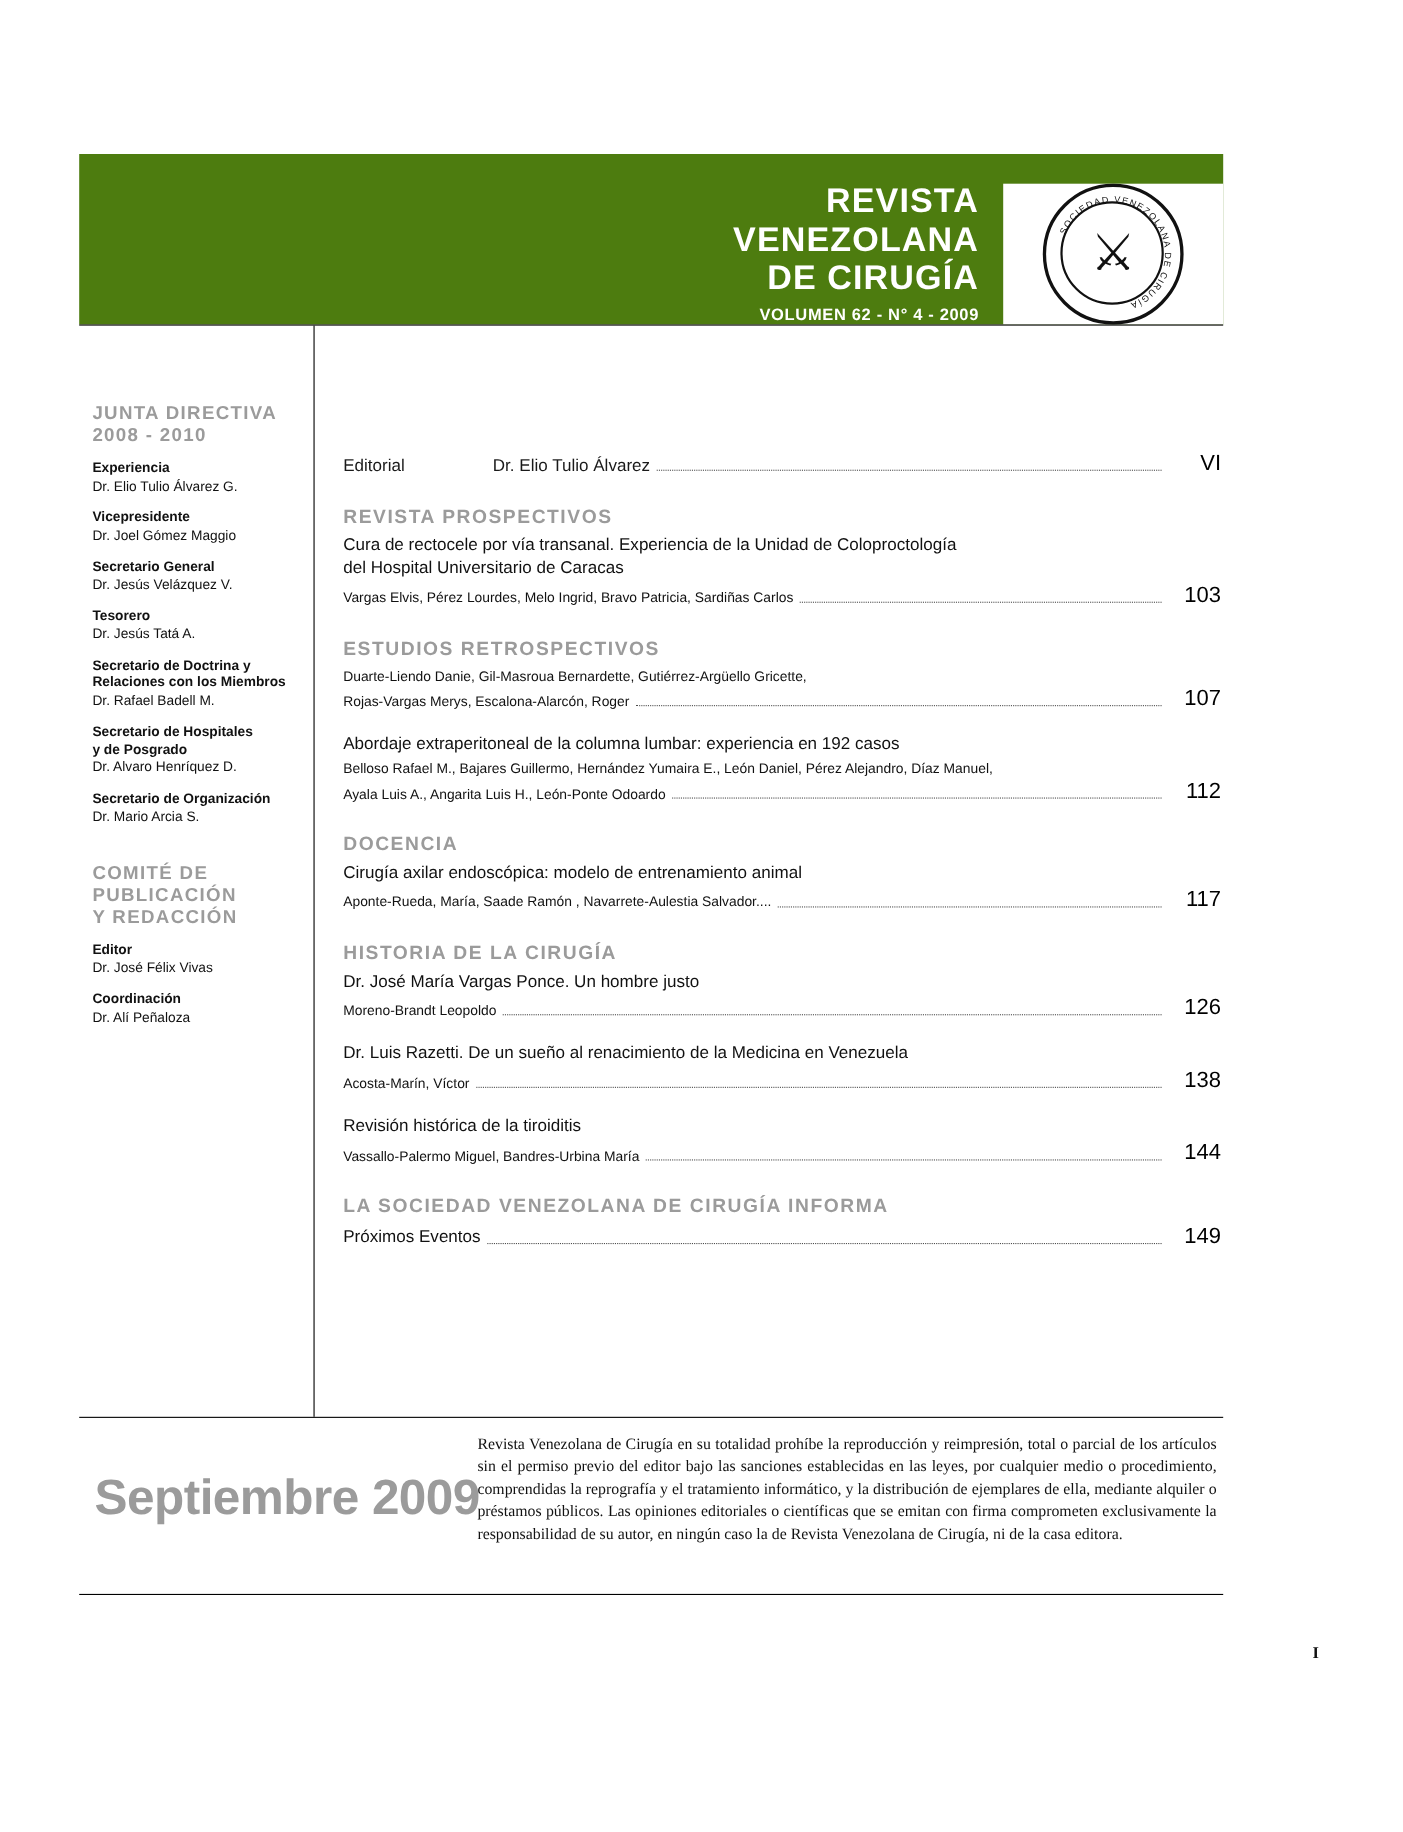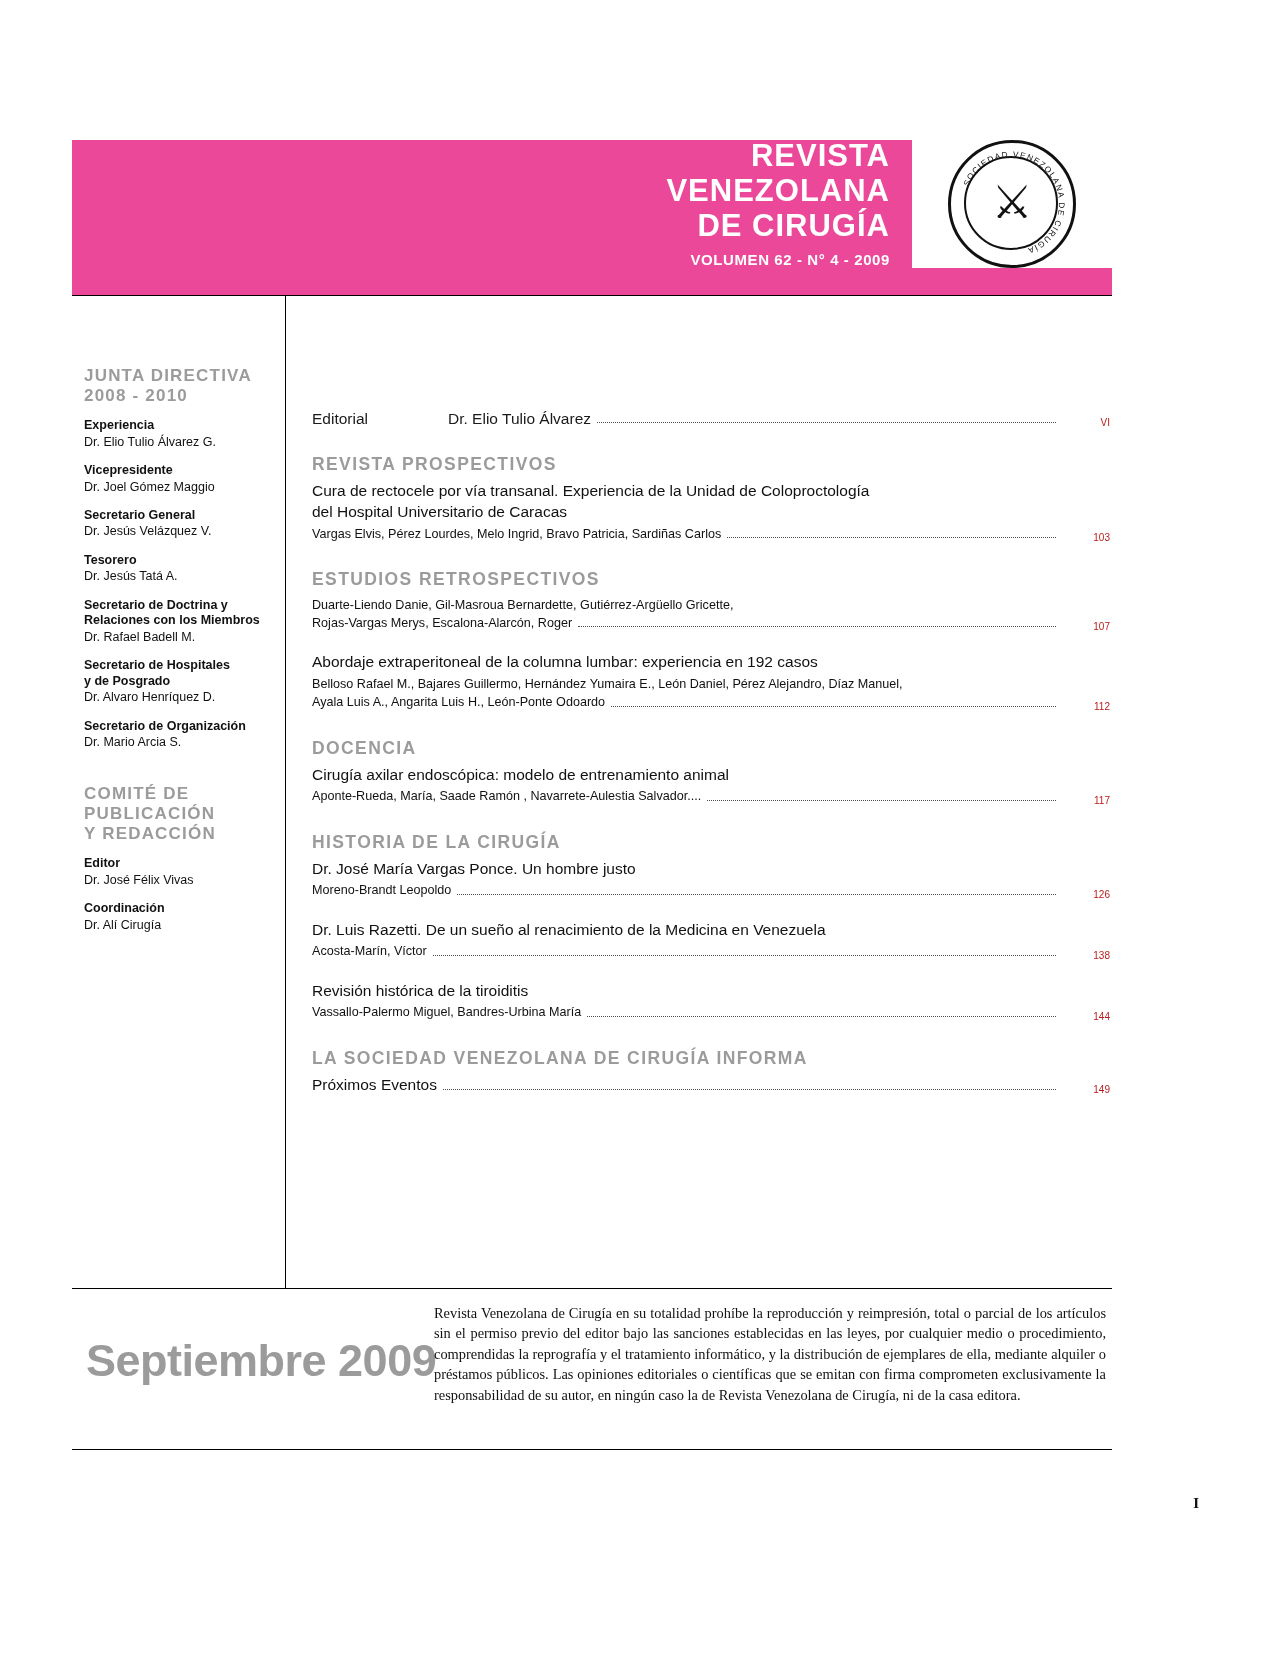--- a/index.html
+++ b/index.html
@@ -20,23 +20,23 @@
     width: 1275px;
     height: 1665px;
   }
   
   .masthead {
     position: absolute;
     left: 72px;
     top: 140px;
     width: 1040px;
     height: 155px;
-    background: #ec4899;
+    background: #4d7c0f;
     display: flex;
-    align-items: flex-start;
+    align-items: flex-end;
   }
   .masthead-titleblock {
     flex: 1;
     display: flex;
     flex-direction: column;
     align-items: flex-end;
     justify-content: center;
     padding-right: 22px;
     color: #ffffff;
   }
@@ -170,22 +170,22 @@
     color: #111;
     line-height: 1.45;
   }
   .leaders {
     flex: 1;
     border-bottom: 1.6px dotted #4d4d4d;
     margin: 0 8px 5px 6px;
     height: 1px;
   }
   .pagenum {
-    font-size: 10px;
-    color: #b91c1c;
+    font-size: 20px;
+    color: #000000;
     width: 46px;
     text-align: right;
     padding-right: 2px;
   }
   .editorial-row {
     display: flex;
     align-items: flex-end;
     font-size: 15.5px;
     margin-bottom: 2px;
   }
@@ -314,21 +314,21 @@
     <div class="sb-block-title">COMITÉ  DE</div>
     <div class="sb-block-title" style="margin-top:0;">PUBLICACIÓN</div>
     <div class="sb-block-title" style="margin-top:0;">Y REDACCIÓN</div>
 
     <div class="sb-group">
       <div class="sb-role">Editor</div>
       <div class="sb-person">Dr.  José Félix Vivas</div>
     </div>
     <div class="sb-group">
       <div class="sb-role">Coordinación</div>
-      <div class="sb-person">Dr.  Alí Cirugía</div>
+      <div class="sb-person">Dr.  Alí Peñaloza</div>
     </div>
 
   </div>
 
   <div class="toc">
 
     <div class="editorial-row">
       <div class="editorial-label">Editorial</div>
       <div class="editorial-name">Dr. Elio Tulio Álvarez</div>
       <div class="leaders"></div>

